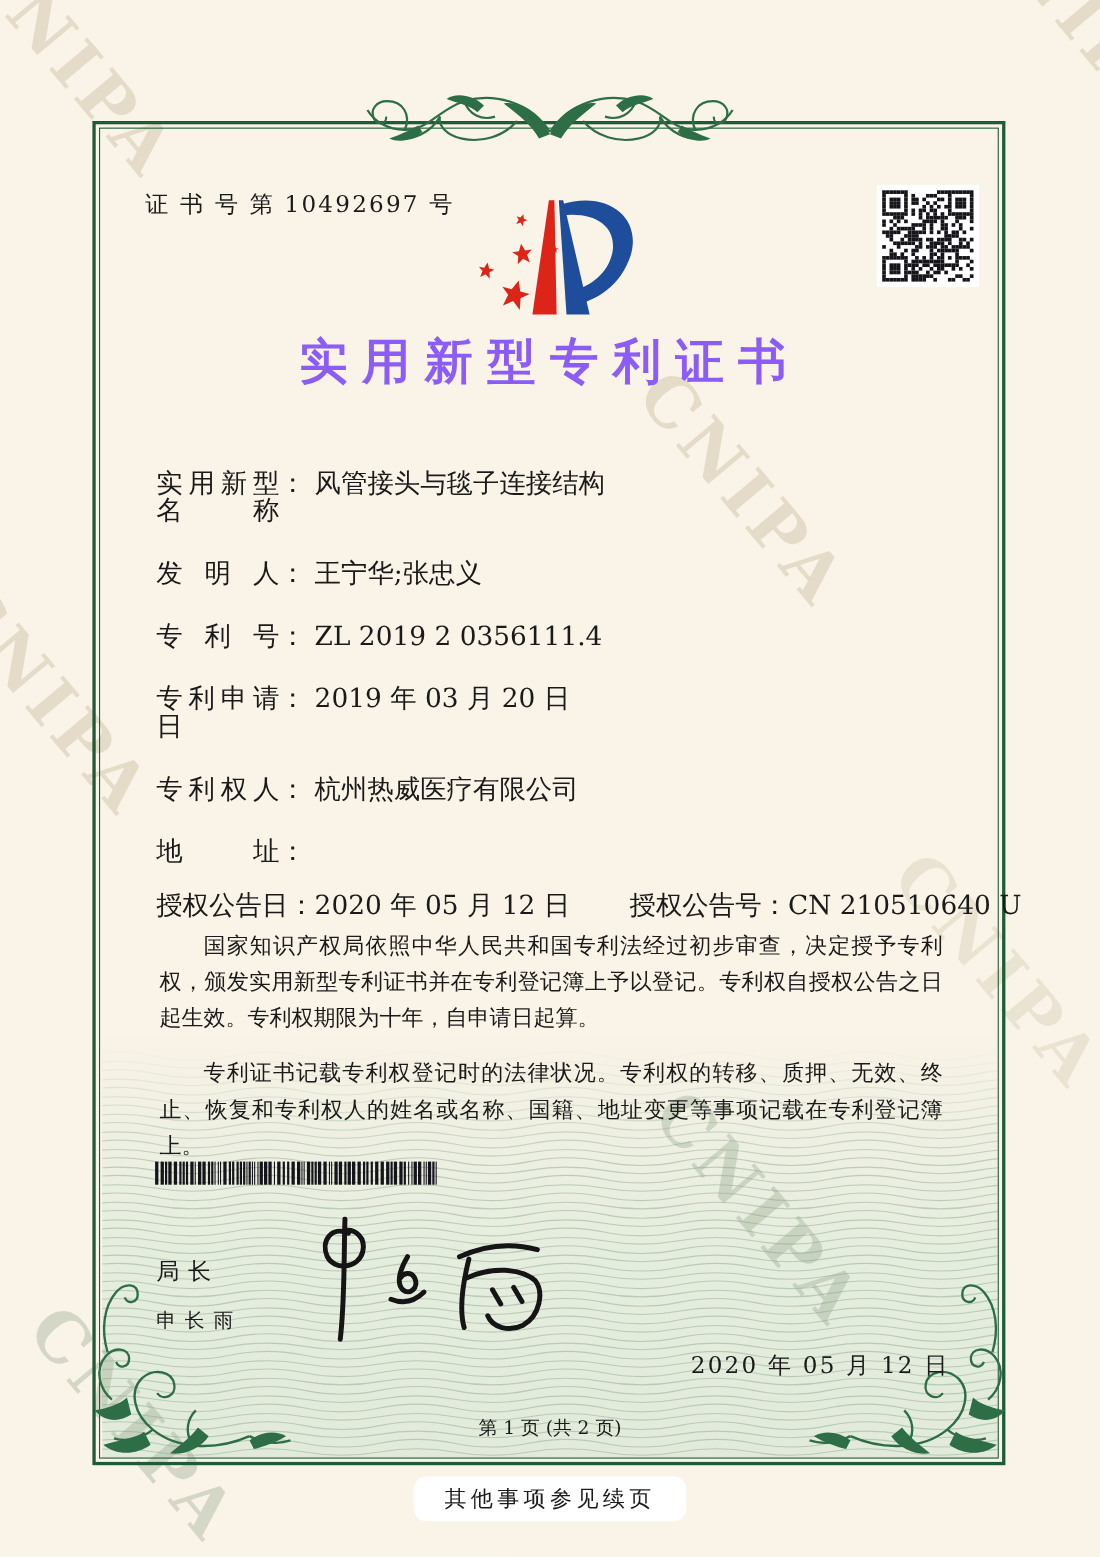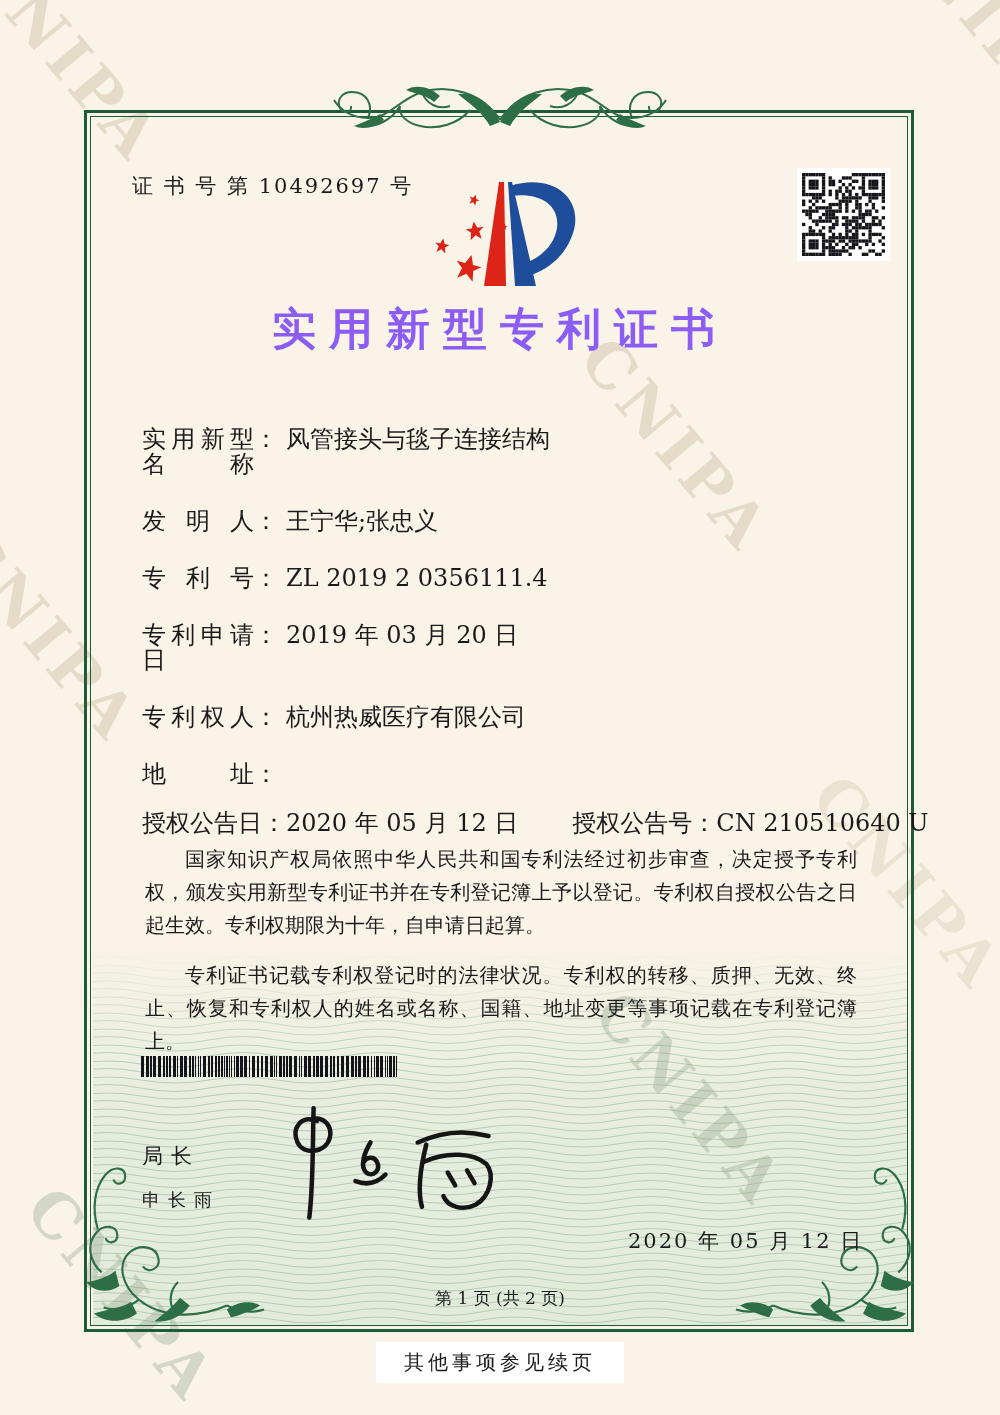--- a/index.html
+++ b/index.html
@@ -65,21 +65,21 @@
   .barcode{position:absolute; z-index:3; left:141px; top:1056px; width:262px; height:21px;}
   .barcode span{position:absolute; top:0; bottom:0; background:#14141a;}
   
   .signer-title{position:absolute; z-index:3; left:142px; top:1142px; font-size:21px; letter-spacing:8px;}
   .signer-name{position:absolute; z-index:3; left:142px; top:1188px; font-size:18px; letter-spacing:8px;}
   .signature{position:absolute; z-index:3; left:268px; top:1106px; width:250px; height:118px;}
   .issue-date{position:absolute; z-index:3; left:628px; top:1227px; font-size:21px; letter-spacing:2px;}
   .page-info{position:absolute; z-index:3; left:0; right:0; top:1287px; text-align:center; font-size:17px;}
   .footer-note{
     position:absolute; z-index:3; left:50%; transform:translateX(-50%); top:1342px;
-    background:#ffffff; padding:7px 28px; font-size:20px; letter-spacing:4px;
+    background:#ffffff; padding:7px 28px; font-size:20px; letter-spacing:4px;border-radius:12px;
   }
 </style>
 </head>
 <body>
 
 <div class="page">
 
   <div class="wm wm1">CNIPA</div>
   <div class="wm wm2">CNIPA</div>
   <div class="wm wm3">CNIPA</div>

